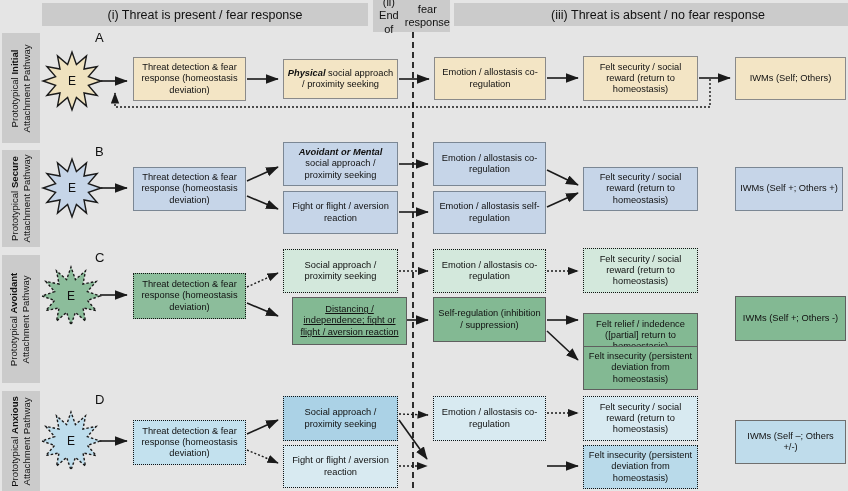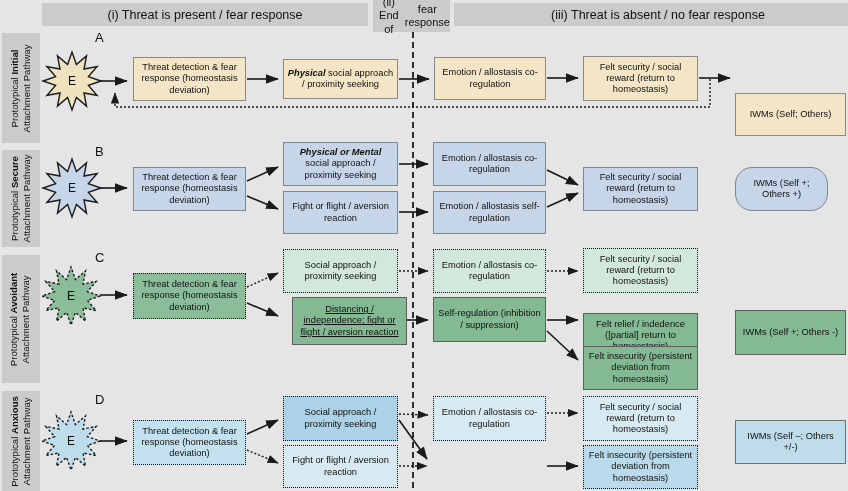--- a/index.html
+++ b/index.html
@@ -156,43 +156,43 @@
     </div>
   <div class="bx tan" style="left:283px;top:59px;width:115px;height:40px;">
       <span><span class="em">Physical</span><span> social approach / proximity seeking</span></span>
     </div>
   <div class="bx tan" style="left:434px;top:57px;width:112px;height:43px;">
       <span>Emotion / allostasis co-regulation</span>
     </div>
   <div class="bx tan" style="left:583px;top:56px;width:115px;height:45px;">
       <span>Felt security / social reward (return to homeostasis)</span>
     </div>
-  <div class="bx tan" style="left:735px;top:57px;width:111px;height:43px;margin-top:36px;">
+  <div class="bx tan" style="left:735px;top:57px;width:111px;height:43px;">
       <span>IWMs (Self; Others)</span>
     </div>
 
   <div class="bx blue" style="left:133px;top:167px;width:113px;height:44px;">
       <span>Threat detection &amp; fear response (homeostasis deviation)</span>
     </div>
   <div class="bx blue" style="left:283px;top:142px;width:115px;height:44px;">
-      <span><span class="em">Physical or Mental</span><span> social approach / proximity seeking</span></span>
+      <span><span class="em">Avoidant or Mental</span><span> social approach / proximity seeking</span></span>
     </div>
   <div class="bx blue" style="left:283px;top:191px;width:115px;height:43px;">
       <span>Fight or flight / aversion reaction</span>
     </div>
   <div class="bx blue" style="left:433px;top:142px;width:113px;height:44px;">
       <span>Emotion / allostasis co-regulation</span>
     </div>
   <div class="bx blue" style="left:433px;top:191px;width:113px;height:43px;">
       <span>Emotion / allostasis self-regulation</span>
     </div>
   <div class="bx blue" style="left:583px;top:167px;width:115px;height:44px;">
       <span>Felt security / social reward (return to homeostasis)</span>
     </div>
-  <div class="bx blue" style="left:735px;top:167px;width:93px;height:44px;border-radius:17px;">
+  <div class="bx blue" style="left:735px;top:167px;width:108px;height:44px;">
       <span>IWMs (Self +; Others +)</span>
     </div>
 
   <div class="bx dgreen-dot" style="left:133px;top:273px;width:113px;height:46px;">
       <span>Threat detection &amp; fear response (homeostasis deviation)</span>
     </div>
   <div class="bx lgreen" style="left:283px;top:249px;width:115px;height:44px;">
       <span>Social approach / proximity seeking</span>
     </div>
   <div class="bx dgreen" style="left:292px;top:297px;width:115px;height:48px;text-decoration:underline;">
@@ -206,21 +206,21 @@
     </div>
   <div class="bx lgreen" style="left:583px;top:248px;width:115px;height:45px;">
       <span>Felt security / social reward (return to homeostasis)</span>
     </div>
   <div class="bx dgreen" style="left:583px;top:313px;width:115px;height:45px;">
       <span>Felt relief / indedence ([partial] return to homeostasis)</span>
     </div>
   <div class="bx dgreen" style="left:583px;top:346px;width:115px;height:44px;">
       <span>Felt insecurity (persistent deviation from homeostasis)</span>
     </div>
-  <div class="bx dgreen" style="left:735px;top:310px;width:111px;height:45px;">
+  <div class="bx dgreen" style="left:735px;top:296px;width:111px;height:45px;">
       <span>IWMs (Self +; Others -)</span>
     </div>
 
   <div class="bx dthreat" style="left:133px;top:420px;width:113px;height:45px;">
       <span>Threat detection &amp; fear response (homeostasis deviation)</span>
     </div>
   <div class="bx mblue-dot" style="left:283px;top:396px;width:115px;height:45px;">
       <span>Social approach / proximity seeking</span>
     </div>
   <div class="bx pblue" style="left:283px;top:445px;width:115px;height:43px;">

